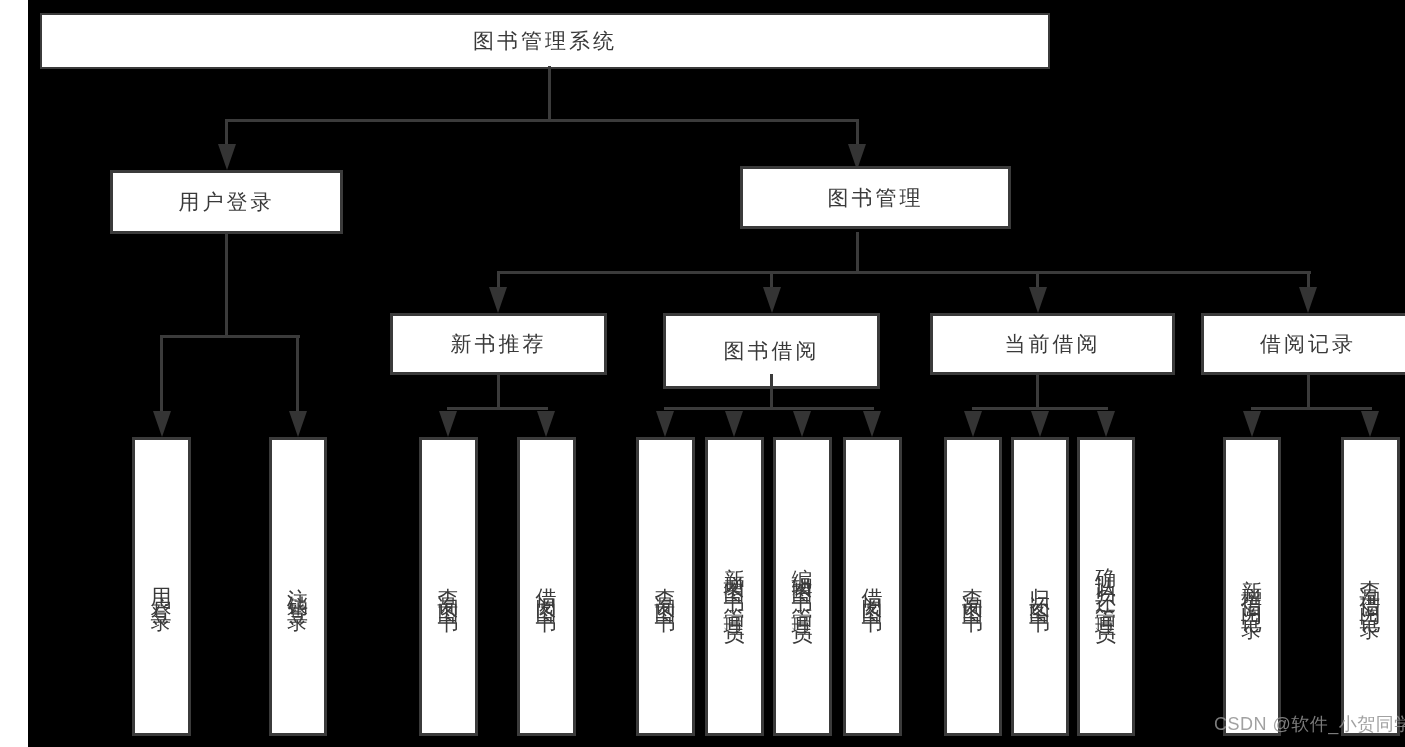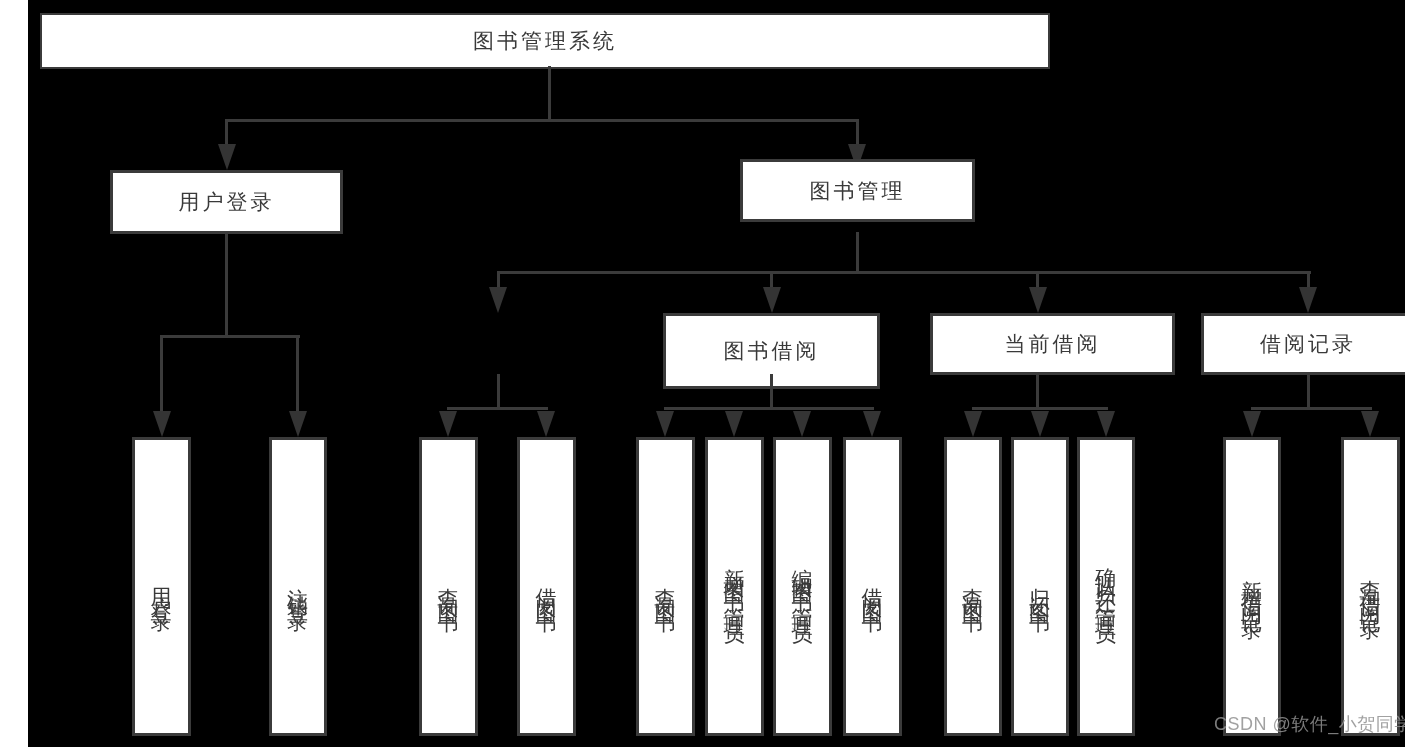--- a/index.html
+++ b/index.html
@@ -83,21 +83,21 @@
   <div class="vl" style="left:520px;top:66px;height:55px"></div>
   <div class="hl" style="left:198px;top:119px;width:633px"></div>
   <div class="vl" style="left:197px;top:119px;height:30px"></div>
   <div class="ah" style="left:190px;top:144px"></div>
   <div class="vl" style="left:828px;top:119px;height:30px"></div>
   <div class="ah" style="left:820px;top:144px"></div>
 
   <div class="box" style="left:82px;top:170px;width:233px;height:64px">
     <span class="lbl">用户登录</span>
   </div>
-  <div class="box" style="left:712px;top:159px;width:235px;height:63px">
+  <div class="box" style="left:712px;top:166px;width:271px;height:63px">
     <span class="lbl">图书管理</span>
   </div>
 
   <div class="vl" style="left:197px;top:233px;height:105px"></div>
   <div class="hl" style="left:132px;top:335px;width:140px"></div>
   <div class="vl" style="left:132px;top:335px;height:80px"></div>
   <div class="ah" style="left:125px;top:411px"></div>
   <div class="vl" style="left:268px;top:335px;height:80px"></div>
   <div class="ah" style="left:261px;top:411px"></div>
 
@@ -105,20 +105,23 @@
   <div class="hl" style="left:469px;top:271px;width:814px"></div>
   <div class="vl" style="left:469px;top:271px;height:20px"></div>
   <div class="ah" style="left:461px;top:287px"></div>
   <div class="vl" style="left:742px;top:271px;height:20px"></div>
   <div class="ah" style="left:735px;top:287px"></div>
   <div class="vl" style="left:1008px;top:271px;height:20px"></div>
   <div class="ah" style="left:1001px;top:287px"></div>
   <div class="vl" style="left:1279px;top:271px;height:20px"></div>
   <div class="ah" style="left:1271px;top:287px"></div>
 
+  <div class="box" style="left:362px;top:313px;width:217px;height:62px">
+    <span class="lbl">新书推荐</span>
+  </div>
   <div class="box" style="left:635px;top:313px;width:217px;height:76px">
     <span class="lbl">图书借阅</span>
   </div>
   <div class="box" style="left:902px;top:313px;width:245px;height:62px">
     <span class="lbl">当前借阅</span>
   </div>
   <div class="box" style="left:1173px;top:313px;width:214px;height:62px">
     <span class="lbl">借阅记录</span>
   </div>
 

